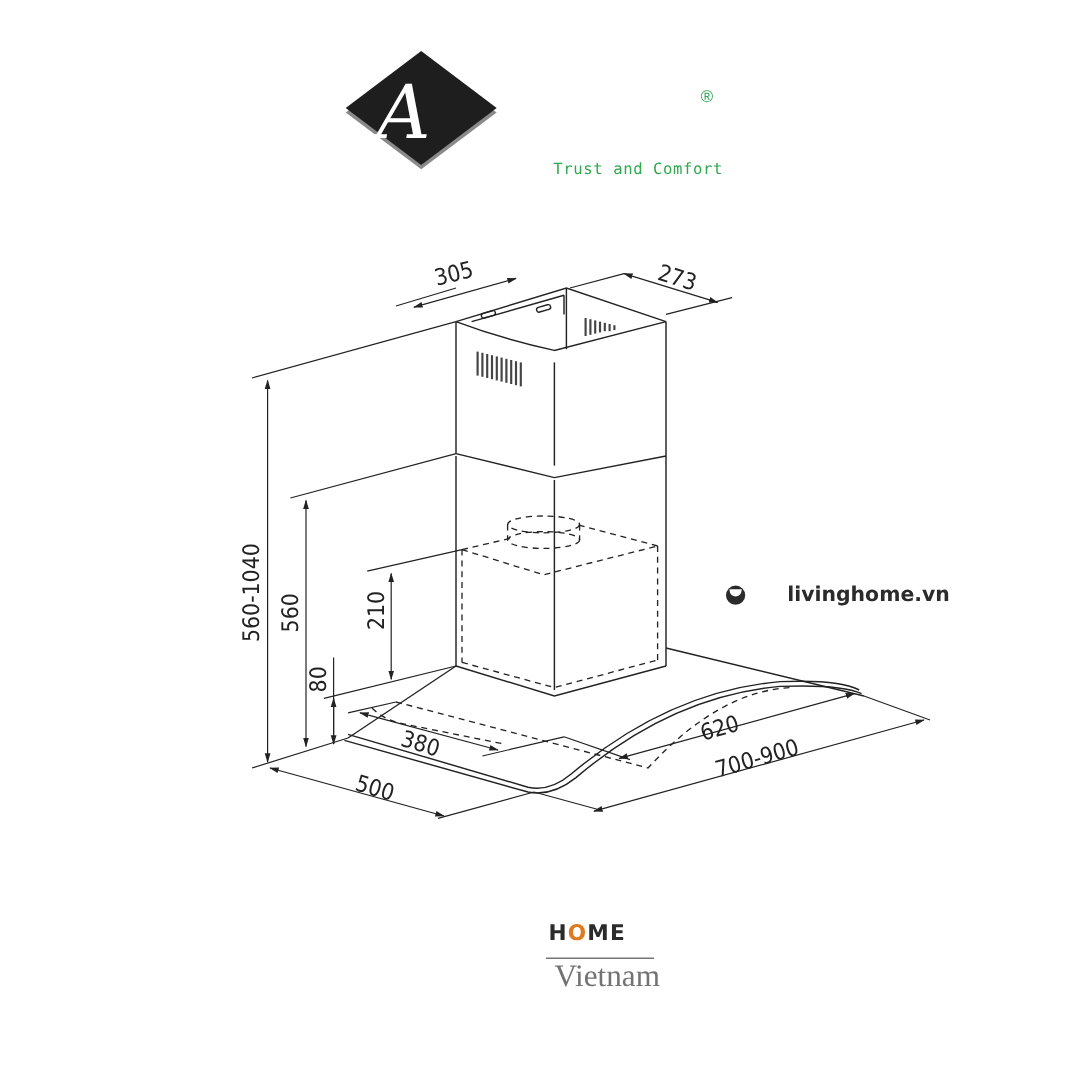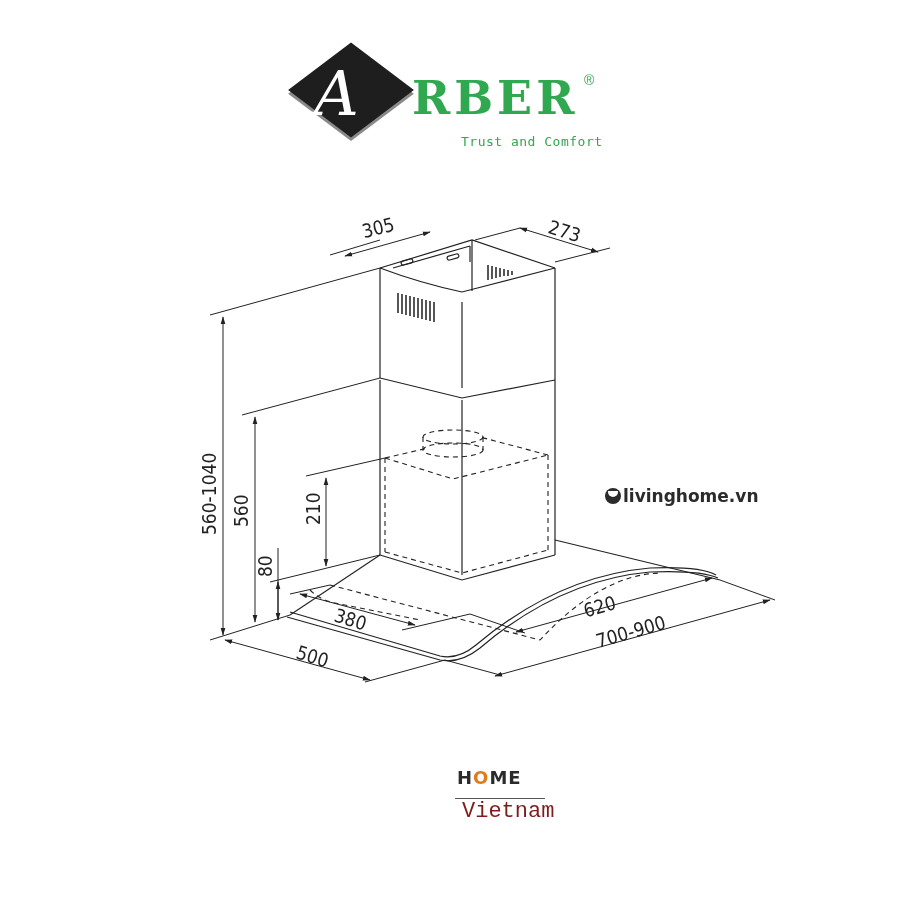--- a/index.html
+++ b/index.html
@@ -8,35 +8,34 @@
   .arber-square { position: absolute; left: 12px; top: 6px; width: 78px; height: 78px; background: #1e1e1e; transform: rotate(-45deg) skew(8deg, 8deg); transform-origin: center; box-shadow: -3px 3px 0 #8a8a8a; }
   .arber-a { position: absolute; left: 14px; top: 18px; font-family: "DejaVu Serif", serif; font-style: italic; font-size: 62px; color: #ffffff; line-height: 1; }
   .arber-word { position: absolute; left: 112px; top: 30px; font-family: "DejaVu Serif", serif; font-weight: bold; font-size: 46px; color: #2fa84f; letter-spacing: 4px; line-height: 1; }
   .arber-reg { position: absolute; left: 284px; top: 28px; font-size: 14px; color: #2fa84f; line-height: 1; }
   .arber-tag { position: absolute; left: 113px; top: 89px; font-family: "DejaVu Sans Mono", monospace; font-size: 13px; color: #2fa84f; letter-spacing: 0.5px; margin-left: 48px; }
   .drawing { position: absolute; left: 0; top: 0; width: 900px; height: 900px; }
   .dim-text { font-family: "DejaVu Sans", sans-serif; font-size: 19px; fill: #222; font-stretch: condensed; }
   .watermark { position: absolute; left: 605px; top: 486px; display: flex; align-items: center; gap: 2px; }
   .wm-icon { width: 16px; height: 16px; border-radius: 50%; background: #2b2b2b; position: relative; overflow: hidden; }
   .wm-icon::after { content: ""; position: absolute; left: 3px; top: 3px; width: 10px; height: 6px; background: #fff; border-radius: 0 0 6px 6px; }
-  .wm-text { font-family: "DejaVu Sans", sans-serif; font-weight: bold; font-size: 17px; color: #2b2b2b; }
+  .wm-text { font-family: "DejaVu Sans", sans-serif; font-weight: bold; font-size: 17px; color: #2b2b2b; margin-left: 33px; }
   .lh-logo { position: absolute; left: 345px; top: 765px; width: 210px; height: 60px; }
   .lh-living { position: absolute; left: 0; top: 2px; font-family: "DejaVu Serif", serif; font-style: italic; font-size: 30px; color: #2b2b2b; }
   .lh-home { position: absolute; left: 112px; top: 2px; font-family: "DejaVu Sans", sans-serif; font-weight: bold; font-size: 18px; color: #2b2b2b; letter-spacing: 1px; }
   .lh-home .o { color: #e07a1f; }
   .lh-rule { position: absolute; left: 110px; top: 33px; width: 90px; height: 1px; background: #555; }
-  .lh-vietnam { position: absolute; left: 117px; top: 34px; font-family: Liberation Mono, monospace; font-size: 22px; color: #7f1d1d; }
+  .lh-vietnam { position: absolute; left: 117px; top: 34px; font-family: Liberation Serif, serif; font-size: 26px; color: #737373; }
 </style>
 </head>
 <body>
 
 <div class="brand-logo">
   <div class="arber-square"></div>
   <div class="arber-a">A</div>
-  <div class="arber-word">RBER</div>
   <div class="arber-reg">®</div>
   <div class="arber-tag">Trust and Comfort</div>
 </div>
 
 <svg class="drawing" viewBox="0 0 900 900" xmlns="http://www.w3.org/2000/svg">
   <defs>
     <marker id="arr" viewBox="0 0 10 10" refX="9" refY="5" markerWidth="8" markerHeight="8" orient="auto-start-reverse">
       <path d="M0,2 L10,5 L0,8 z" fill="#222"></path>
     </marker>
   </defs>

